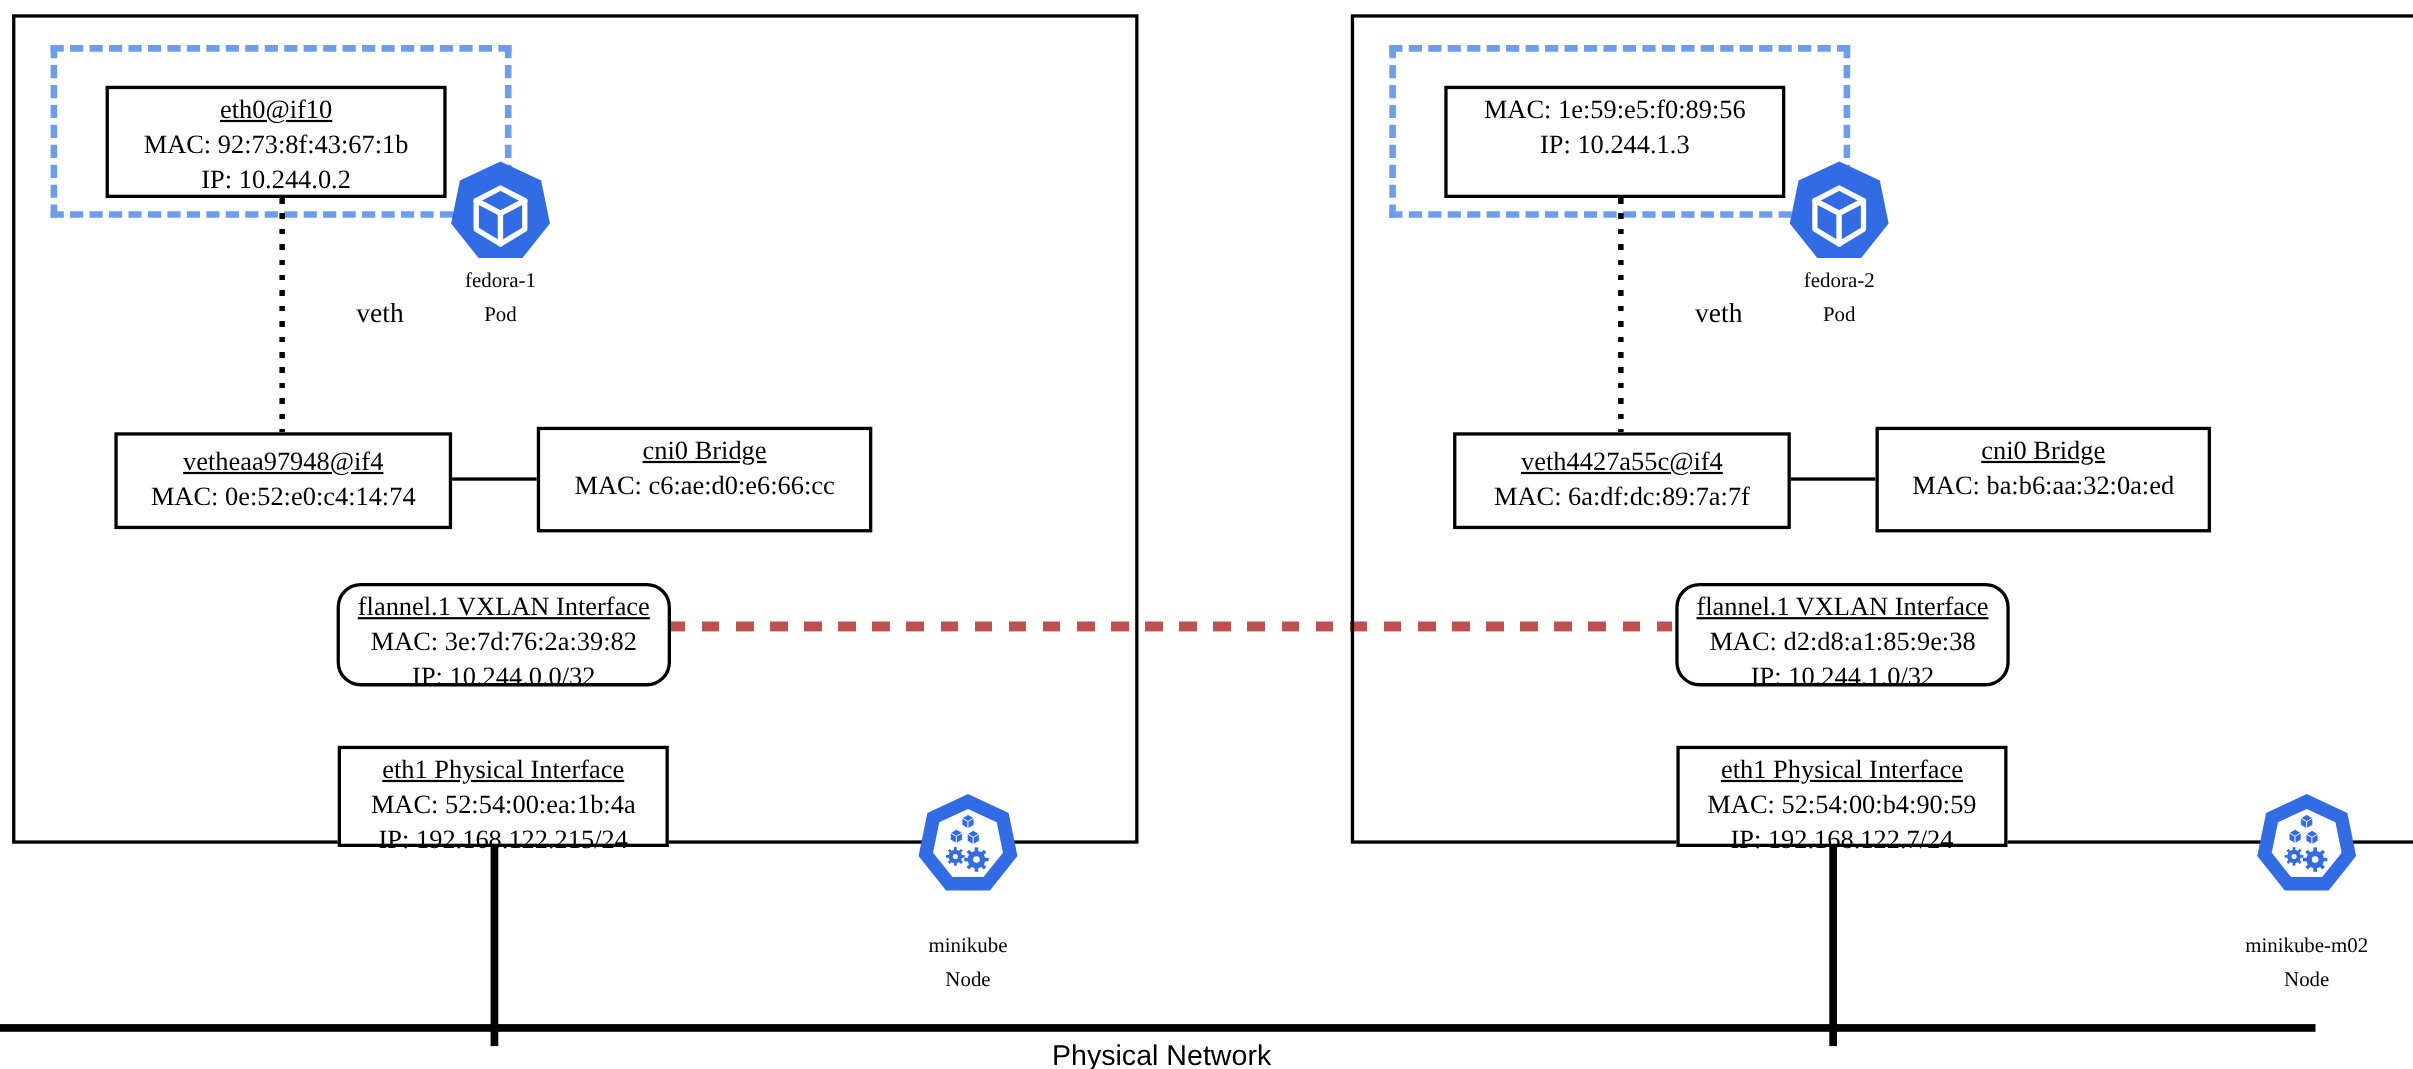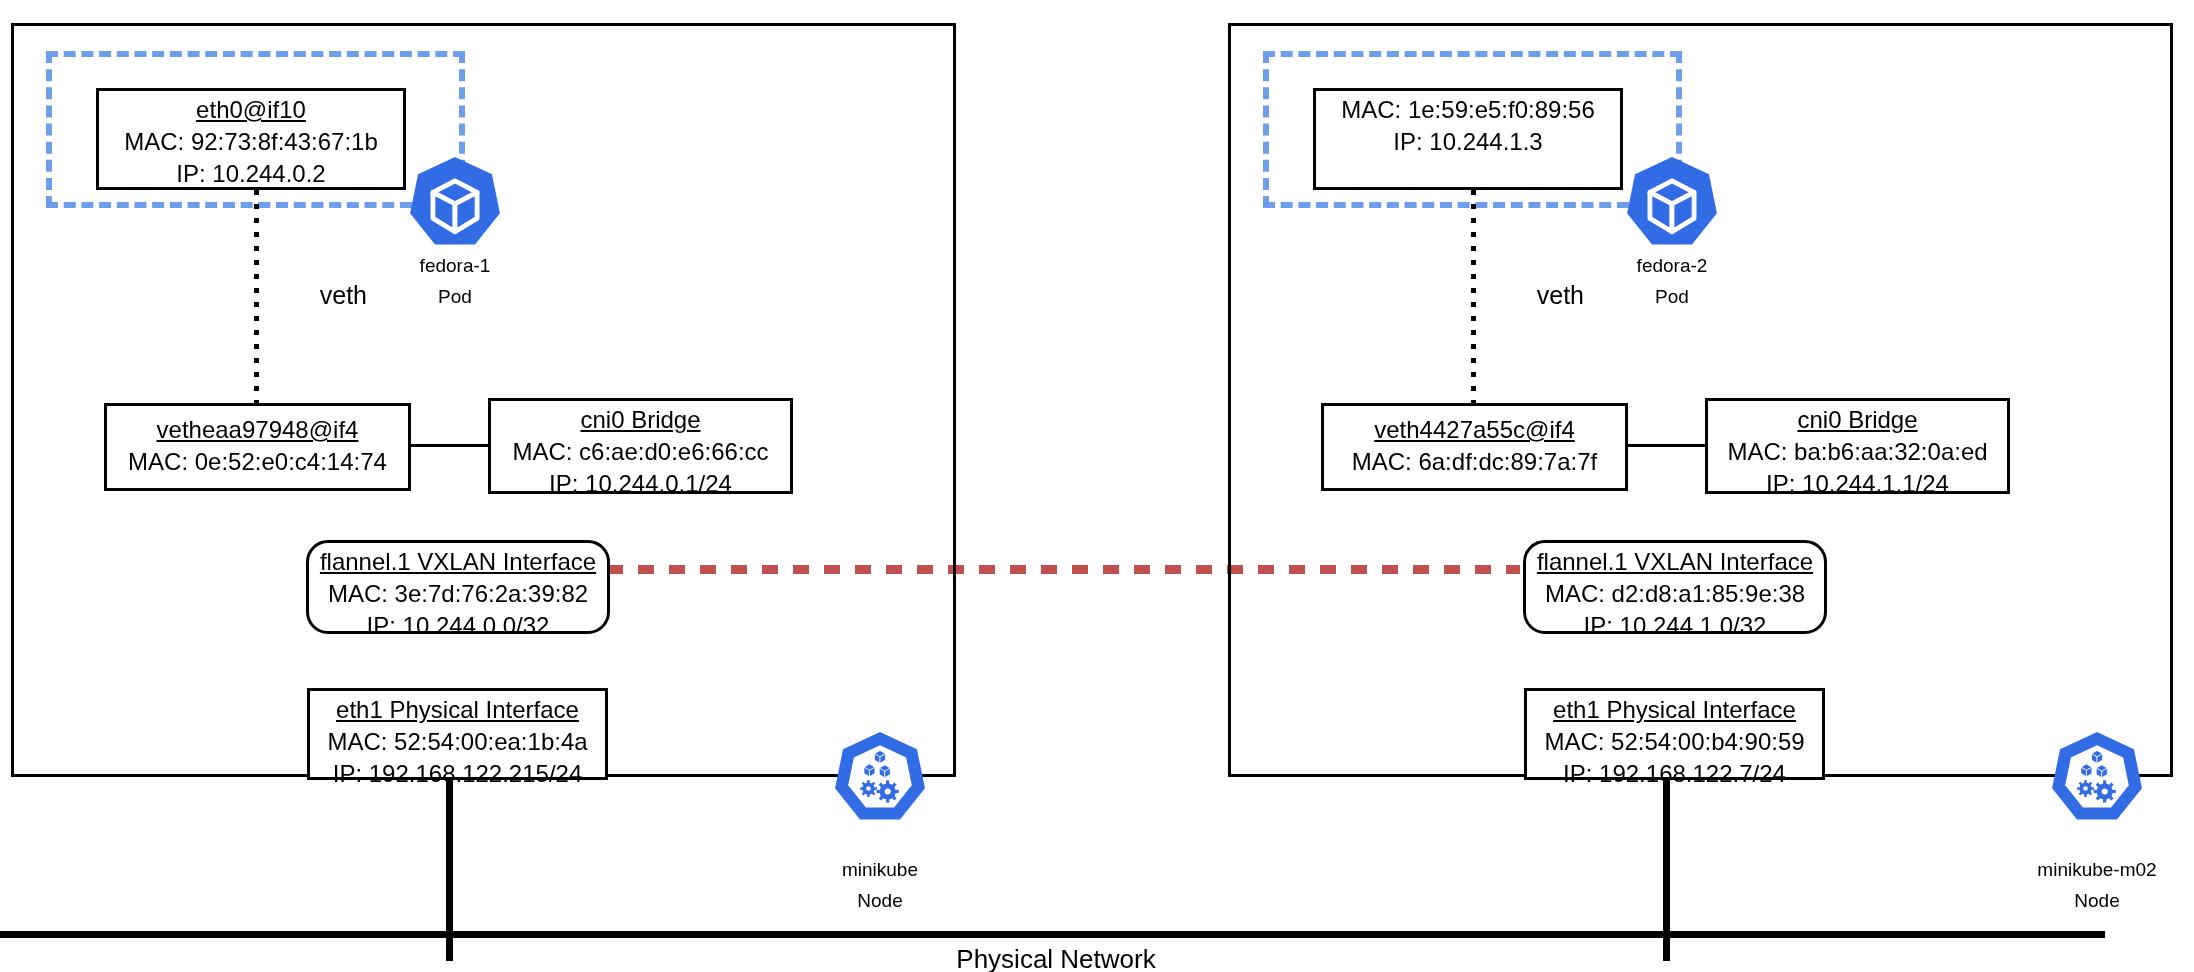--- a/index.html
+++ b/index.html
@@ -7,21 +7,21 @@
     --pod-border-blue:#6D9EEB;
     --vxlan-line:#C0504D;
     --vxlan-text:#E06666;
     --line-black:#000000;
   }
   html,body{margin:0;padding:0;background:#fff;}
   #canvas{
     position:relative;width:2194px;height:972px;background:#fff;overflow:hidden;
     font-family:"Liberation Sans","DejaVu Sans",sans-serif;color:#000;
   }
-  .node{position:absolute;top:23px;width:945px;height:754px;border:3px solid var(--line-black);box-sizing:border-box;background:transparent;}
+  .node{position:absolute;top:13px;width:1024px;height:754px;border:3px solid var(--line-black);box-sizing:border-box;background:transparent;font-family:Liberation Serif, serif;}
   .node-a{left:11px;}
   .node-b{left:1228px;}
 
   .pod-rect{position:absolute;left:32px;top:25px;width:419px;height:157px;border:6px dashed var(--pod-border-blue);box-sizing:border-box;}
 
   .box{position:absolute;background:#fff;border:3px solid var(--line-black);box-sizing:border-box;
        text-align:center;font-size:24px;line-height:32px;padding-top:3px;}
   .box .t{text-decoration:underline;}
 
   .eth0-box{left:82px;top:62px;width:310px;height:102px;}
@@ -113,21 +113,20 @@
     <div class="box veth-box">
       <div class="t">vetheaa97948@if4</div>
       <div>MAC: 0e:52:e0:c4:14:74</div>
     </div>
 
     <div class="bridge-conn"></div>
 
     <div class="box cni0-box">
       <div class="t">cni0 Bridge</div>
       <div>MAC: c6:ae:d0:e6:66:cc</div>
-      <div>IP: 10.244.0.1/24</div>
     </div>
 
     <div class="box flannel-box">
       <div class="t">flannel.1 VXLAN Interface</div>
       <div>MAC: 3e:7d:76:2a:39:82</div>
       <div>IP: 10.244.0.0/32</div>
     </div>
 
     <div class="box eth1-box">
       <div class="t">eth1 Physical Interface</div>
@@ -180,21 +179,20 @@
     <div class="box veth-box">
       <div class="t">veth4427a55c@if4</div>
       <div>MAC: 6a:df:dc:89:7a:7f</div>
     </div>
 
     <div class="bridge-conn"></div>
 
     <div class="box cni0-box">
       <div class="t">cni0 Bridge</div>
       <div>MAC: ba:b6:aa:32:0a:ed</div>
-      <div>IP: 10.244.1.1/24</div>
     </div>
 
     <div class="box flannel-box">
       <div class="t">flannel.1 VXLAN Interface</div>
       <div>MAC: d2:d8:a1:85:9e:38</div>
       <div>IP: 10.244.1.0/32</div>
     </div>
 
     <div class="box eth1-box">
       <div class="t">eth1 Physical Interface</div>

